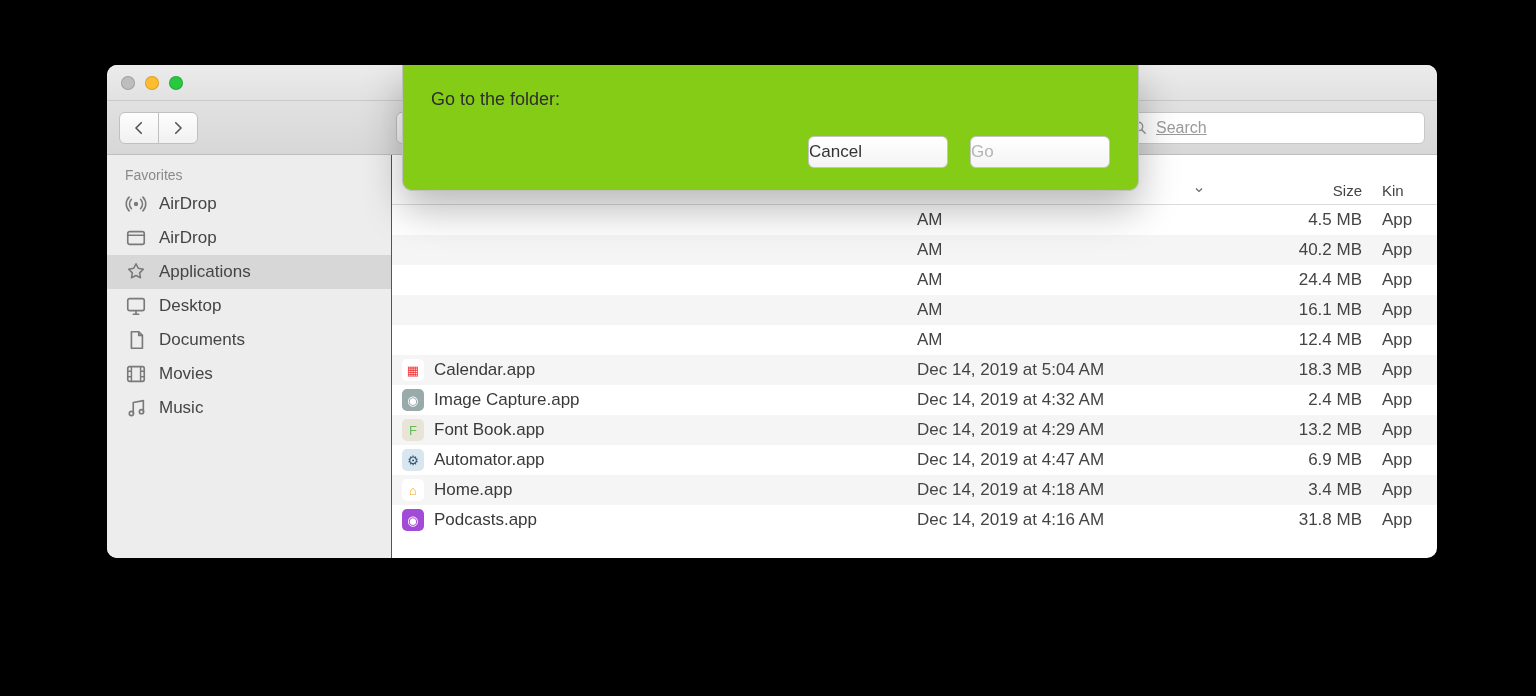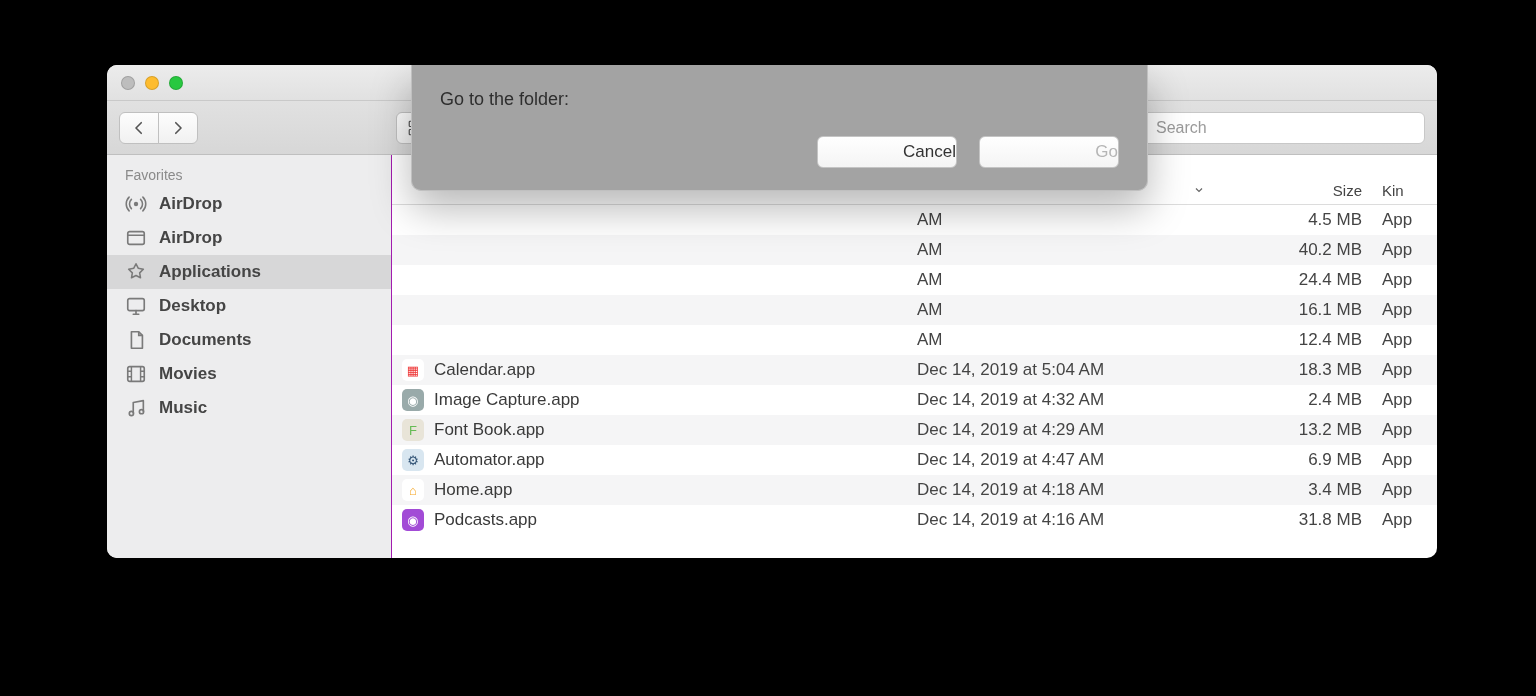--- a/index.html
+++ b/index.html
@@ -60,32 +60,32 @@
   .btn-group .tbtn { border-radius: 0; margin-left: -1px; }
   .btn-group .tbtn:first-child { border-radius: 6px 0 0 6px; margin-left: 0; }
   .btn-group .tbtn:last-child  { border-radius: 0 6px 6px 0; }
   .tbtn.single { border-radius: 6px; }
   .tbtn.active { background: #7d7d7d; color: #fff; border-color: #6a6a6a; }
   .tbtn svg { width: 18px; height: 18px; }
   .spacer-flex { flex: 1; }
   .search {
     width: 305px; height: 32px; border-radius: 6px;
     background: #fff; border: 1px solid #c8c8c8;
-    display: flex; align-items: center; padding: 0 10px; gap: 8px; color: #9a9a9a; font-size: 16px;
+    display: flex; align-items: center; padding: 0 10px; gap: 8px; color: #9a9a9a; font-size: 16px; text-decoration: underline;
   }
 
   
   .body { display: flex; height: calc(100% - 90px); }
   .sidebar {
     width: 285px; background: #ededee; border-right: 1px solid #a21caf;
     padding-top: 6px; font-size: 17px; color: #454545;
   }
   .sb-header { font-size: 14px; color: #8a8a8a; padding: 6px 18px 4px; }
   .sb-item {
-    display: flex; align-items: center; gap: 12px; height: 34px; padding: 0 18px; font-weight: bold;
+    display: flex; align-items: center; gap: 12px; height: 34px; padding: 0 18px;
   }
   .sb-item.selected { background: #d7d7d8; }
   .sb-icon { width: 22px; height: 22px; display: inline-flex; align-items: center; justify-content: center; color: #7a7a7a; }
   .sb-icon svg { width: 22px; height: 22px; }
 
   
   .main { flex: 1; display: flex; flex-direction: column; position: relative; min-width: 0; margin-top: 22px; }
   .col-headers {
     height: 28px; border-bottom: 1px solid #dcdcdc;
     display: flex; align-items: center; font-size: 15px; color: #444;
@@ -102,22 +102,22 @@
   .row:nth-child(odd) { background: #fff; }
   .row:nth-child(even) { background: #f5f5f6; }
   .cell.name { flex: 1; display: flex; align-items: center; gap: 10px; min-width: 0; }
   .cell.date { width: 300px; color: #444; white-space: nowrap; }
   .cell.size { width: 165px; text-align: right; padding-right: 20px; color: #444; white-space: nowrap; }
   .cell.kind { width: 55px; color: #444; overflow: hidden; white-space: nowrap; }
   .app-icon { width: 22px; height: 22px; flex-shrink: 0; border-radius: 5px; display: inline-flex; align-items: center; justify-content: center; font-size: 13px; }
 
   
   .sheet {
-    position: absolute; left: 304px; top: 0; width: 737px;
-    background: #a3a3a3; border: 1px solid #c0c0c0; border-top: none;
+    position: absolute; left: 295px; top: 0; width: 737px;
+    background: #84cc16; border: 1px solid #c0c0c0; border-top: none;
     border-radius: 0 0 10px 10px;
     box-shadow: 0 18px 40px rgba(0,0,0,0.28);
     padding: 24px 28px 22px;
   }
   .sheet-title { font-size: 18px; color: #2e2e2e; margin-bottom: 12px; }
   .path-wrap { position: relative; }
   .path-input {
     width: 100%; height: 36px; border-radius: 5px;
     border: 1px solid #b7b7b7;
     box-shadow: 0 0 0 3.5px #98bfe8;
@@ -128,21 +128,21 @@
   .path-drop {
     position: absolute; right: 2px; top: 2px; width: 30px; height: 32px;
     background: #4a86d8; border-radius: 0 4px 4px 0;
     display: flex; align-items: center; justify-content: center; color: #fff;
   }
   .sheet-buttons { display: flex; justify-content: flex-end; gap: 22px; margin-top: 26px; }
   .sheet-btn {
     width: 140px; height: 32px; border-radius: 6px;
     background: linear-gradient(#fff, #f4f4f4);
     border: 1px solid #c4c4c4; font-size: 17px; color: #333;
-    display: inline-flex; align-items: center; justify-content: flex-end;
+    display: inline-flex; align-items: center; justify-content: flex-start;
   }
   .sheet-btn.disabled { color: #b5b5b5; }
 
   
 </style>
 </head>
 <body>
 
 <div class="window">
 

